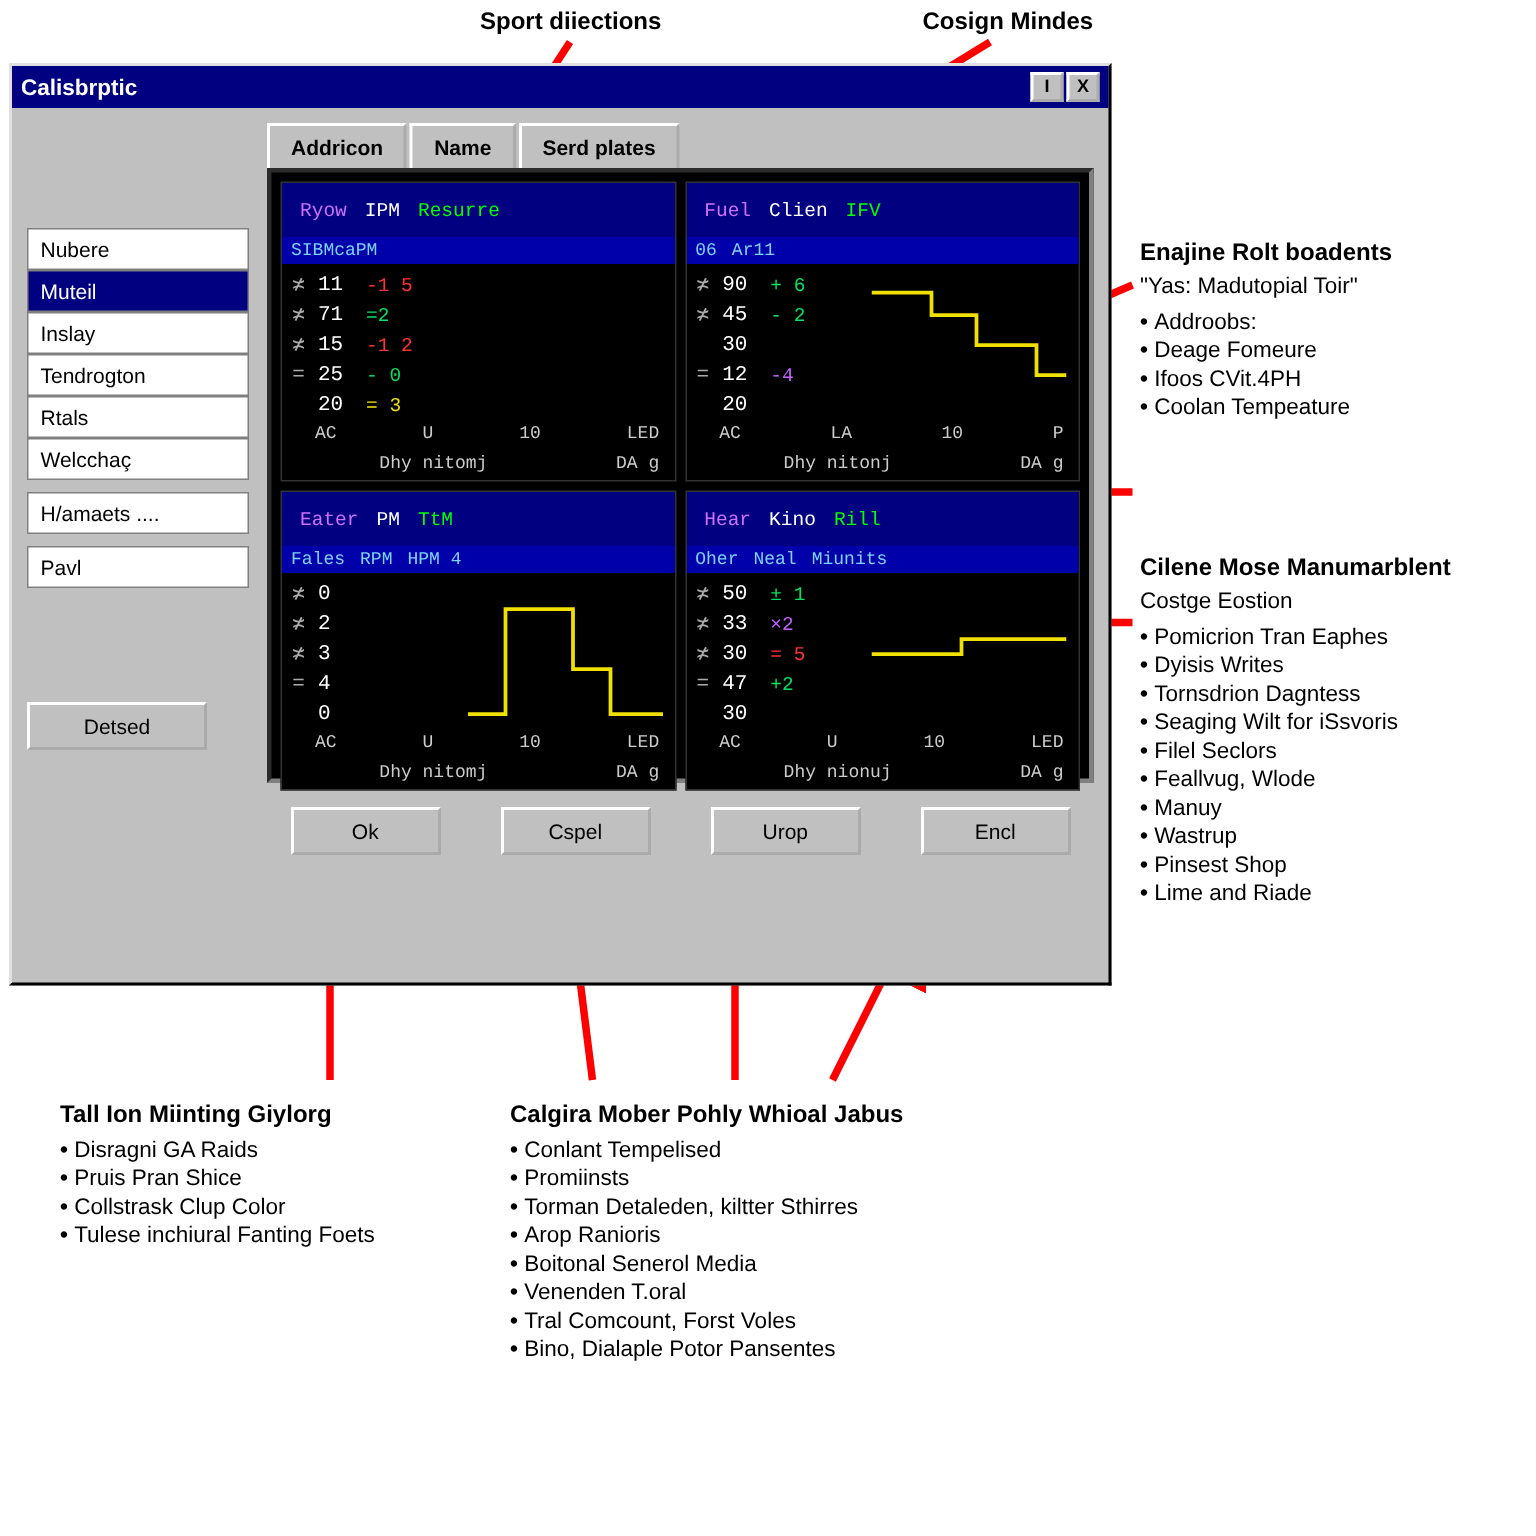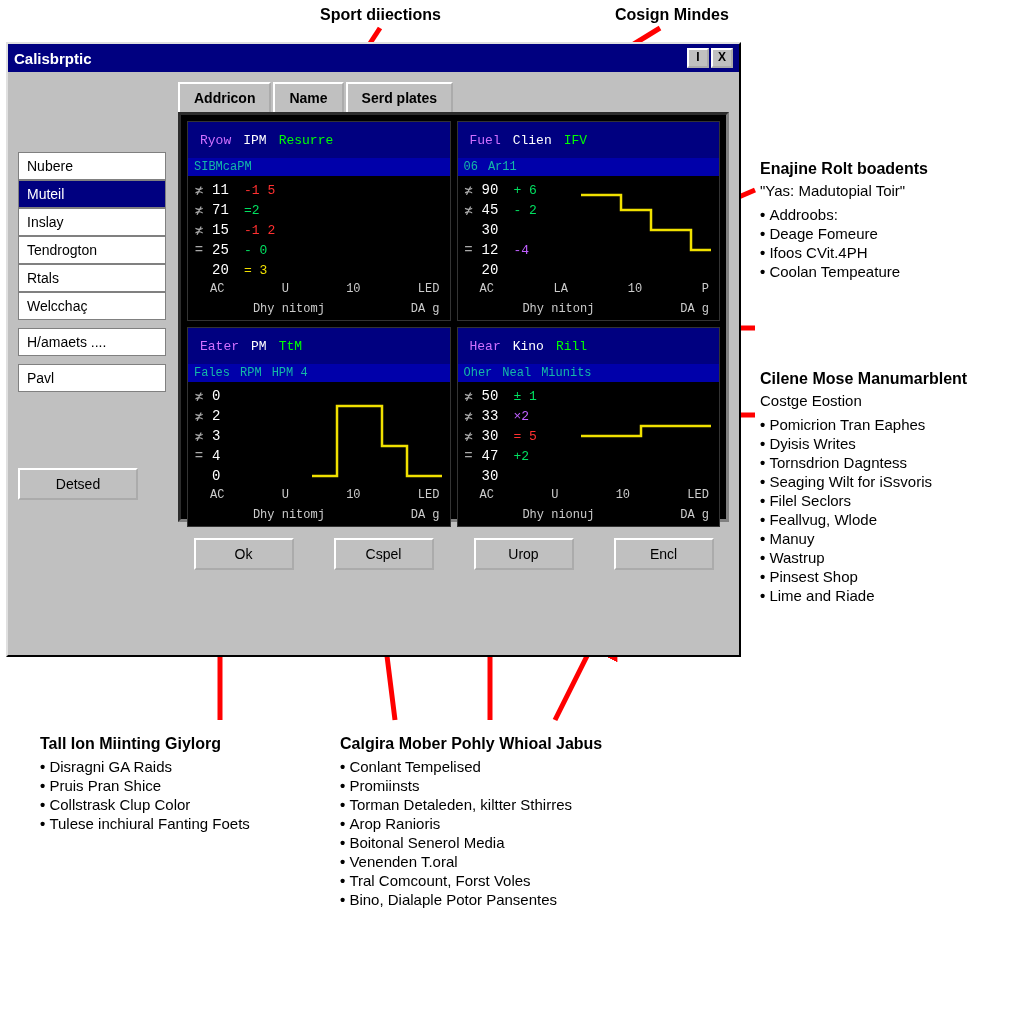--- a/index.html
+++ b/index.html
@@ -145,21 +145,21 @@
   .gauge-hdr span:nth-child(2){ color:#fff; }
   .gauge-hdr span:nth-child(3){ color:#00ff00; }
   .gauge-sub {
     background: #0000aa;
     height: 18px;
     display: flex;
     align-items: center;
     padding: 0 6px;
     gap: 10px;
     font-size: 12px;
-    color: #14b8a6;
+    color: #7dd3fc;
     overflow: hidden;
   }
   .gauge-body {
     flex: 1;
     position: relative;
     padding: 4px 4px 0 4px;
   }
   .grow {
     display: flex;
     align-items: center;

